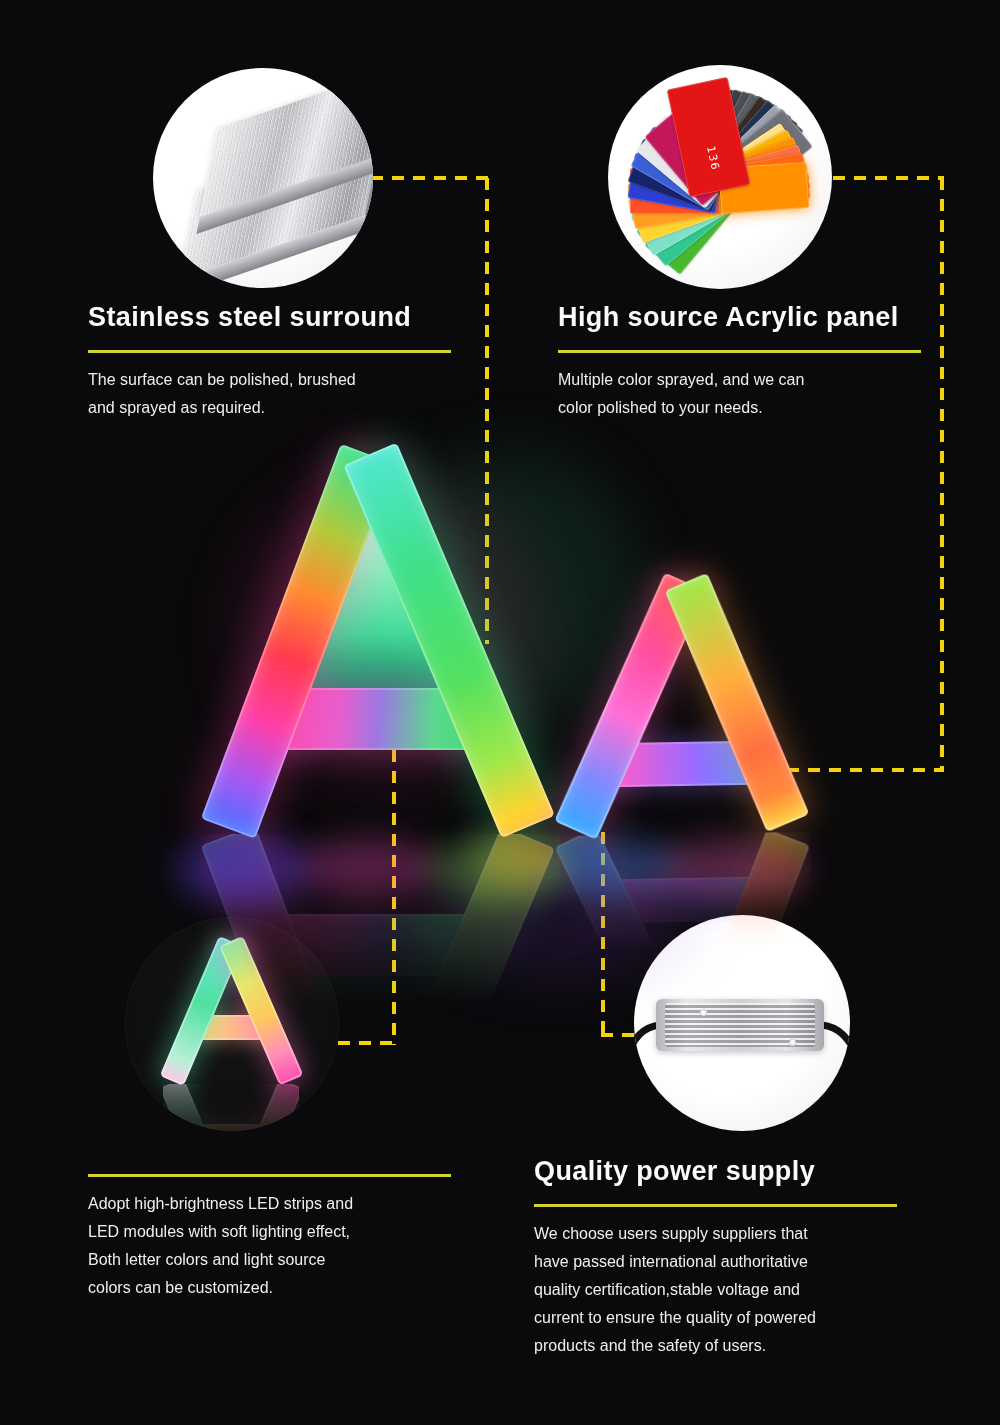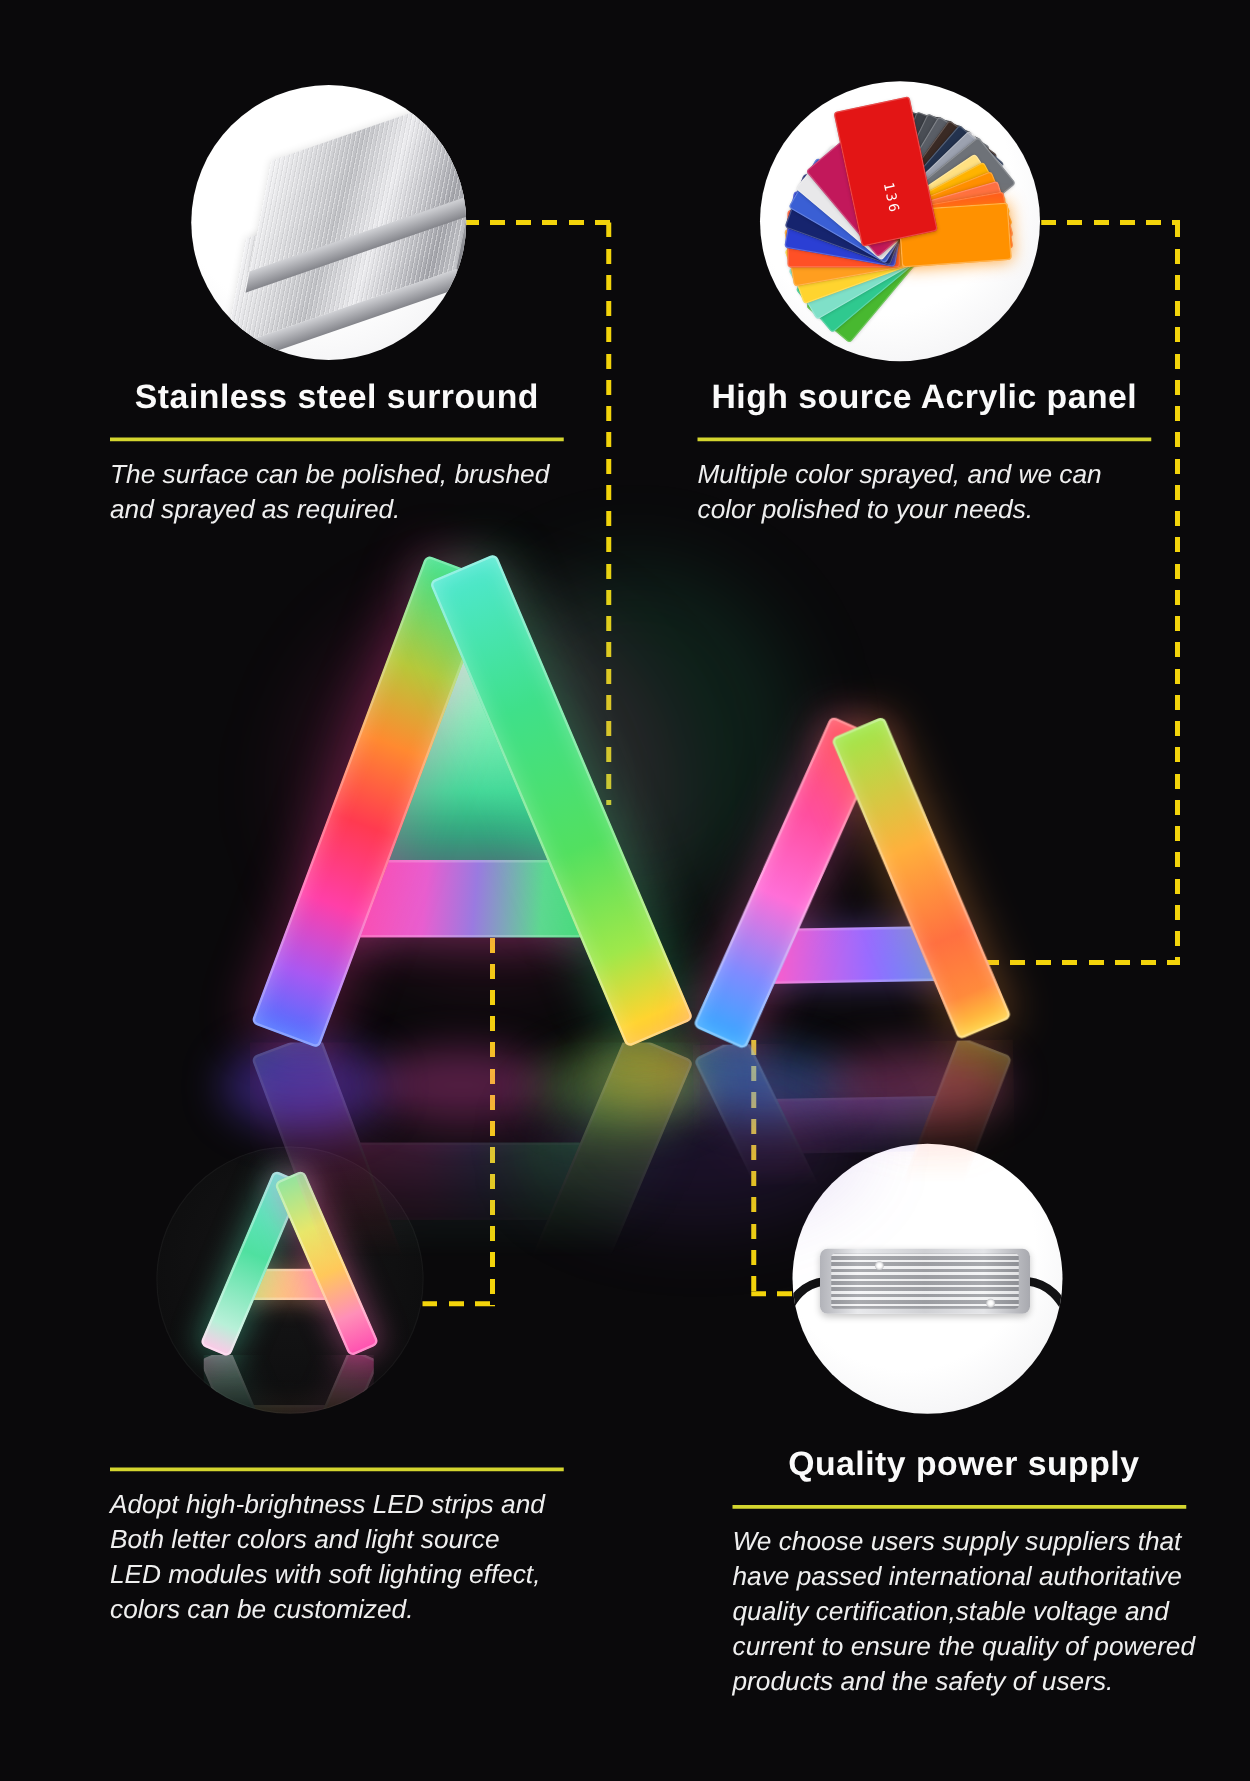--- a/index.html
+++ b/index.html
@@ -2,23 +2,23 @@
 <html><head>
 <meta charset="utf-8">
 <style>
   html,body{margin:0;padding:0;background:#000;}
   .poster{position:relative;width:1000px;height:1425px;background:var(--bg,#0a090b);overflow:hidden;
           font-family:"Liberation Sans","DejaVu Sans",sans-serif;}
 
   
   .tb{position:absolute;}
   .tb h2{margin:0;font-size:27px;line-height:30px;font-weight:700;letter-spacing:.4px;
-         color:var(--title,#fafafa);white-space:nowrap;text-align:center;}
+         color:var(--title,#fafafa);white-space:nowrap;}
   .rule{width:363px;height:3px;background:var(--underline,#d4d52f);margin:18px 0 13px 0;}
-  .bl{font-size:21px;line-height:28px;color:var(--body,#efefef);white-space:nowrap;font-style:italic;}
+  .bl{font-size:16px;line-height:28px;color:var(--body,#efefef);white-space:nowrap;}
 
   
   .circle{position:absolute;border-radius:50%;overflow:hidden;}
   .circle.white{background:radial-gradient(circle at 42% 36%,#ffffff 55%,#ebebee 100%);}
   .circle.dark{background:radial-gradient(circle at 50% 45%,#161617 0%,#0e0e0f 70%,#0b0b0c 100%);
                box-shadow:inset 0 0 0 1px rgba(255,255,255,.04);}
   .c-steel{left:153px;top:68px;width:220px;height:220px;}
   .c-acrylic{left:608px;top:65px;width:224px;height:224px;}
   .c-light{left:125px;top:917px;width:214px;height:214px;}
   .c-power{left:634px;top:915px;width:216px;height:216px;}
@@ -234,26 +234,26 @@
   <div class="tb" style="left:558px;top:302px;">
     <h2>High source Acrylic panel</h2>
     <div class="rule"></div>
     <div class="bl">Multiple color sprayed, and we can</div>
     <div class="bl">color polished to your needs.</div>
   </div>
 
   <div class="tb" style="left:88px;top:1156px;">
     <div class="rule"></div>
     <div class="bl">Adopt high-brightness LED strips and</div>
+    <div class="bl">LED modules with soft lighting effect,</div>
     <div class="bl">Both letter colors and light source</div>
-    <div class="bl">LED modules with soft lighting effect,</div>
     <div class="bl">colors can be customized.</div>
   </div>
 
-  <div class="tb" style="left:586px;top:1156px;">
+  <div class="tb" style="left:534px;top:1156px;">
     <h2>Quality power supply</h2>
     <div class="rule"></div>
     <div class="bl">We choose users supply suppliers that</div>
     <div class="bl">have passed international authoritative</div>
     <div class="bl">quality certification,stable voltage and</div>
     <div class="bl">current to ensure the quality of powered</div>
     <div class="bl">products and the safety of users.</div>
   </div>
 
 </div>

